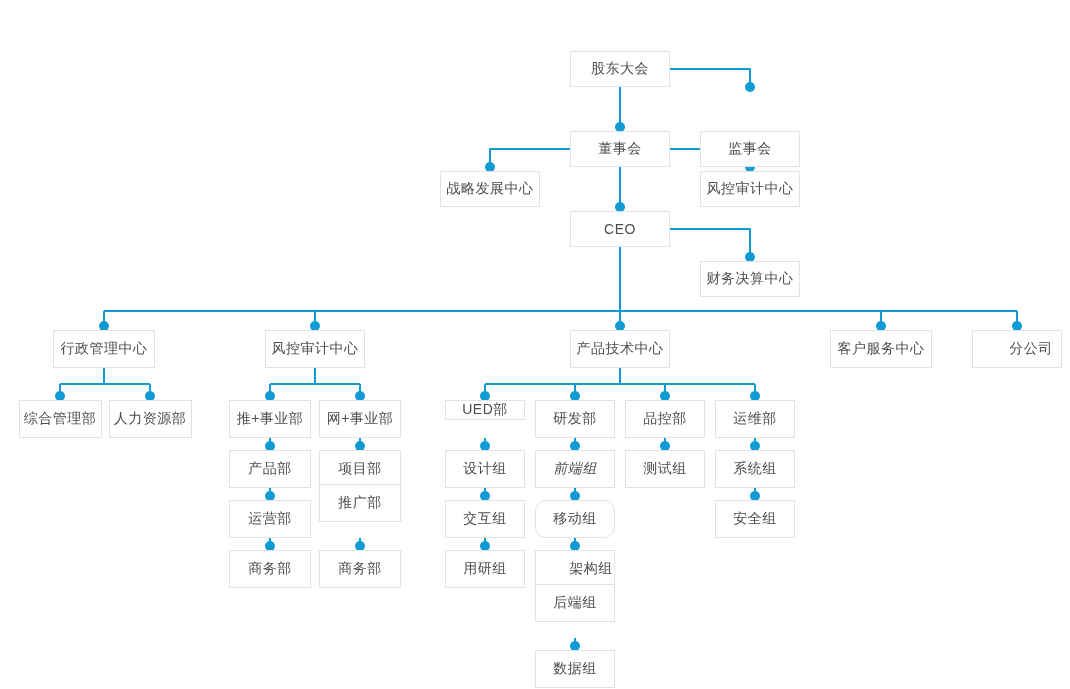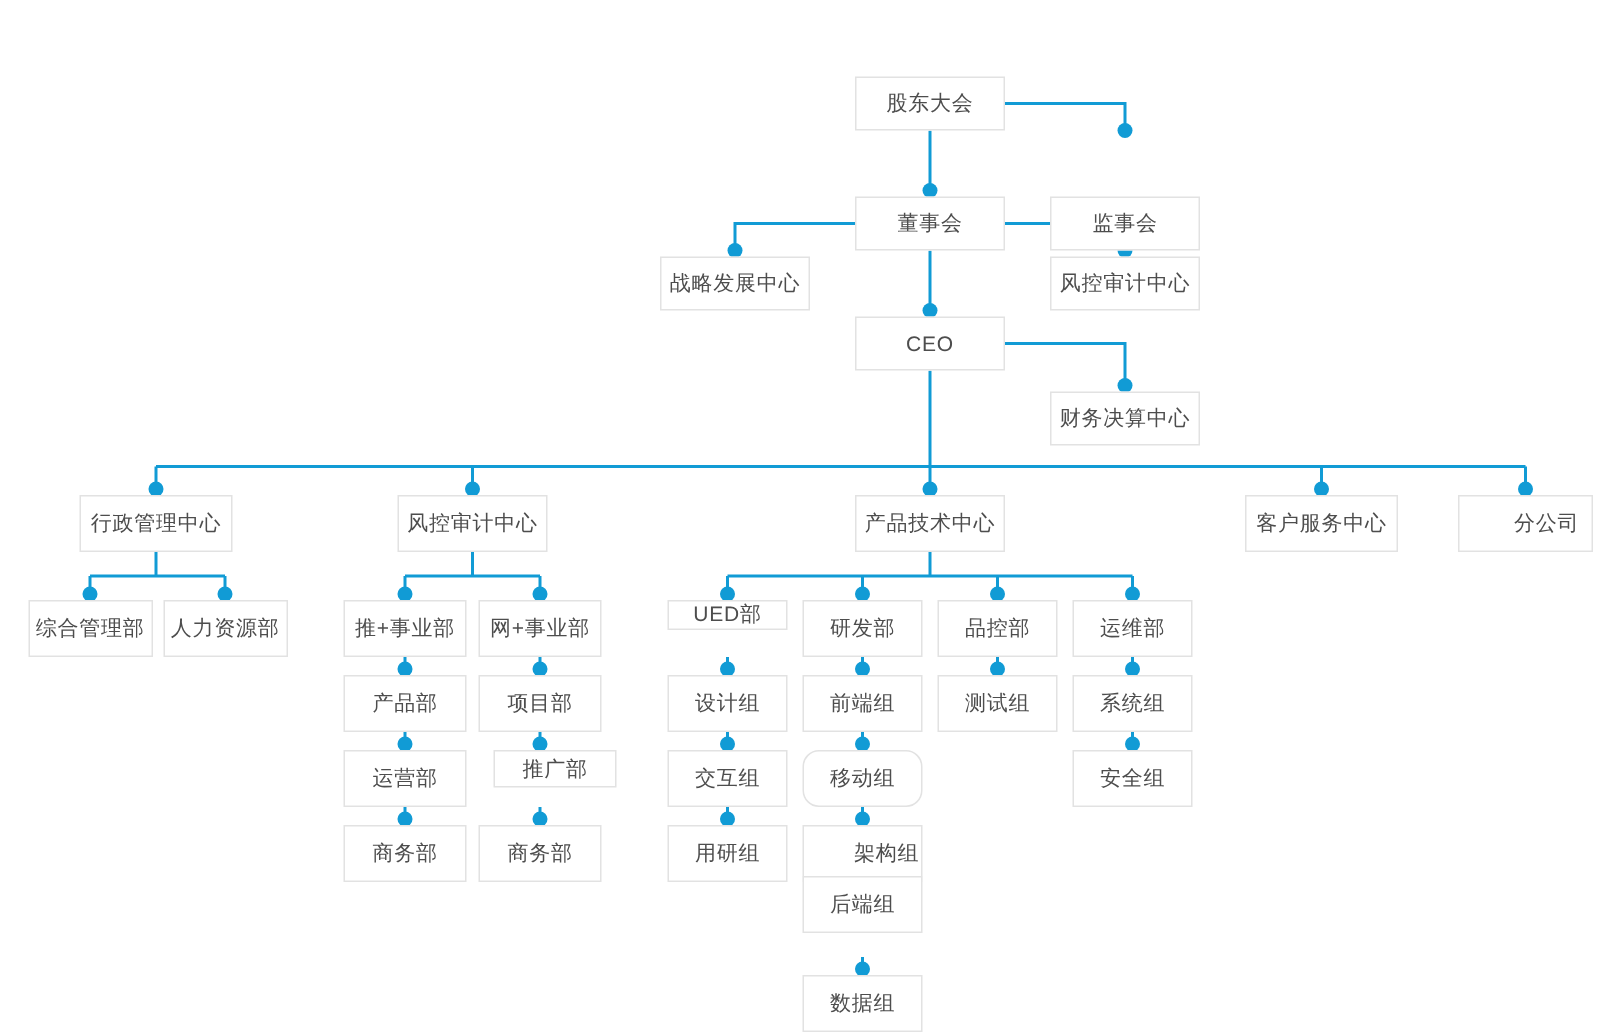--- a/index.html
+++ b/index.html
@@ -140,30 +140,30 @@
     <div class="node" style="left: 830px; top: 330px; width: 102px; height: 38px;">客户服务中心</div>
     <div class="node" style="left: 972px; top: 330px; width: 90px; height: 38px; padding-left: 28px;">分公司</div>
     <div class="node" style="left: 18.5px; top: 400px; width: 83px; height: 38px;">综合管理部</div>
     <div class="node" style="left: 108.5px; top: 400px; width: 83px; height: 38px;">人力资源部</div>
     <div class="node" style="left: 229px; top: 400px; width: 82px; height: 38px;">推+事业部</div>
     <div class="node" style="left: 319px; top: 400px; width: 82px; height: 38px;">网+事业部</div>
     <div class="node" style="left: 229px; top: 450px; width: 82px; height: 38px;">产品部</div>
     <div class="node" style="left: 229px; top: 500px; width: 82px; height: 38px;">运营部</div>
     <div class="node" style="left: 229px; top: 550px; width: 82px; height: 38px;">商务部</div>
     <div class="node" style="left: 319px; top: 450px; width: 82px; height: 38px;">项目部</div>
-    <div class="node" style="left: 319px; top: 500px; width: 82px; height: 25px; margin-left: 10px;">推广部</div>
+    <div class="node" style="left: 319px; top: 484px; width: 82px; height: 38px;">推广部</div>
     <div class="node" style="left: 319px; top: 550px; width: 82px; height: 38px;">商务部</div>
     <div class="node" style="left: 445px; top: 400px; width: 80px; height: 20px;">UED部</div>
     <div class="node" style="left: 535px; top: 400px; width: 80px; height: 38px; font-family: Liberation Mono, monospace;">研发部</div>
     <div class="node" style="left: 625px; top: 400px; width: 80px; height: 38px;">品控部</div>
     <div class="node" style="left: 715px; top: 400px; width: 80px; height: 38px;">运维部</div>
     <div class="node" style="left: 445px; top: 450px; width: 80px; height: 38px;">设计组</div>
     <div class="node" style="left: 445px; top: 500px; width: 80px; height: 38px;">交互组</div>
     <div class="node" style="left: 445px; top: 550px; width: 80px; height: 38px;">用研组</div>
-    <div class="node" style="left: 535px; top: 450px; width: 80px; height: 38px;">前端组</div>
+    <div class="node" style="left: 535px; top: 450px; width: 80px; height: 38px; font-style: italic;">前端组</div>
     <div class="node" style="left: 535px; top: 500px; width: 80px; height: 38px; border-radius: 11px;">移动组</div>
     <div class="node" style="left: 535px; top: 550px; width: 80px; height: 38px; padding-left: 32px;">架构组</div>
     <div class="node" style="left: 535px; top: 584px; width: 80px; height: 38px;">后端组</div>
     <div class="node" style="left: 535px; top: 650px; width: 80px; height: 38px;">数据组</div>
     <div class="node" style="left: 625px; top: 450px; width: 80px; height: 38px;">测试组</div>
     <div class="node" style="left: 715px; top: 450px; width: 80px; height: 38px;">系统组</div>
     <div class="node" style="left: 715px; top: 500px; width: 80px; height: 38px;">安全组</div>
   </div>
 
 </body></html>

